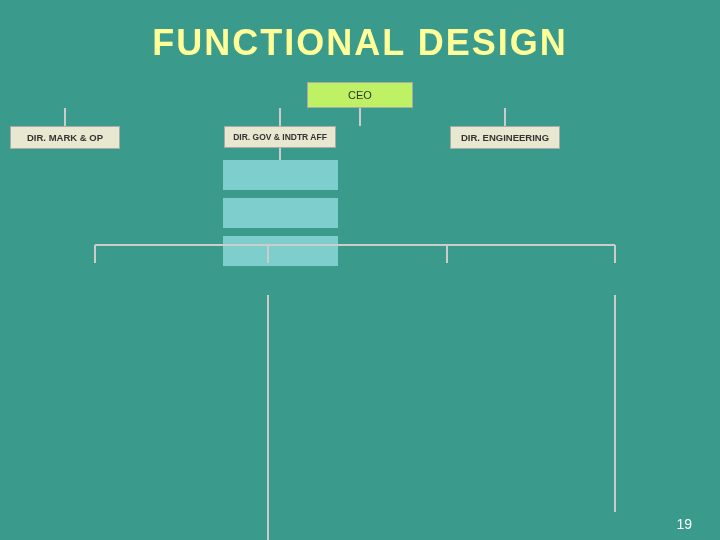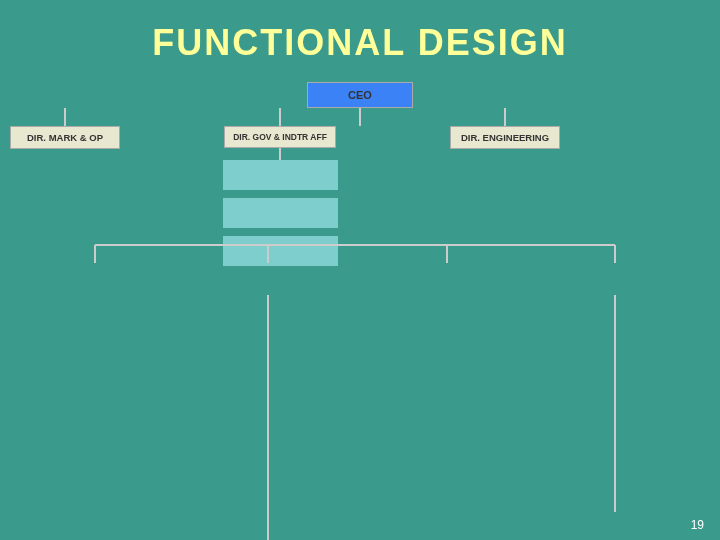--- a/index.html
+++ b/index.html
@@ -17,25 +17,25 @@
       text-align: center;
       padding: 22px 0 18px 0;
       font-size: 36px;
       font-weight: bold;
       color: #ffff99;
       letter-spacing: 2px;
     }
 
     
     .ceo-box {
-      background-color: #3b82f6;
+      background-color: #bef264;
       border: 1px solid #aaa;
       padding: 6px 40px;
       font-size: 11px;
-      font-weight: bold;
+      font-weight: normal;
       color: #333;
       text-align: center;
       min-width: 80px;
       position: relative;
       z-index: 2;
     }
 
     
     .ceo-connector {
       width: 2px;
@@ -79,23 +79,23 @@
       padding: 10px 8px;
       min-width: 110px;
       min-height: 28px;
       margin-top: 0;
     }
 
     
     .page-num {
       position: absolute;
       bottom: 8px;
-      right: 16px;
+      right: 28px;
       color: #fff;
-      font-size: 12px;
+      font-size: 14px;
     }
 
     
     .svg-overlay {
       position: absolute;
       top: 0; left: 0;
       width: 720px;
       height: 540px;
       pointer-events: none;
       z-index: 1;

